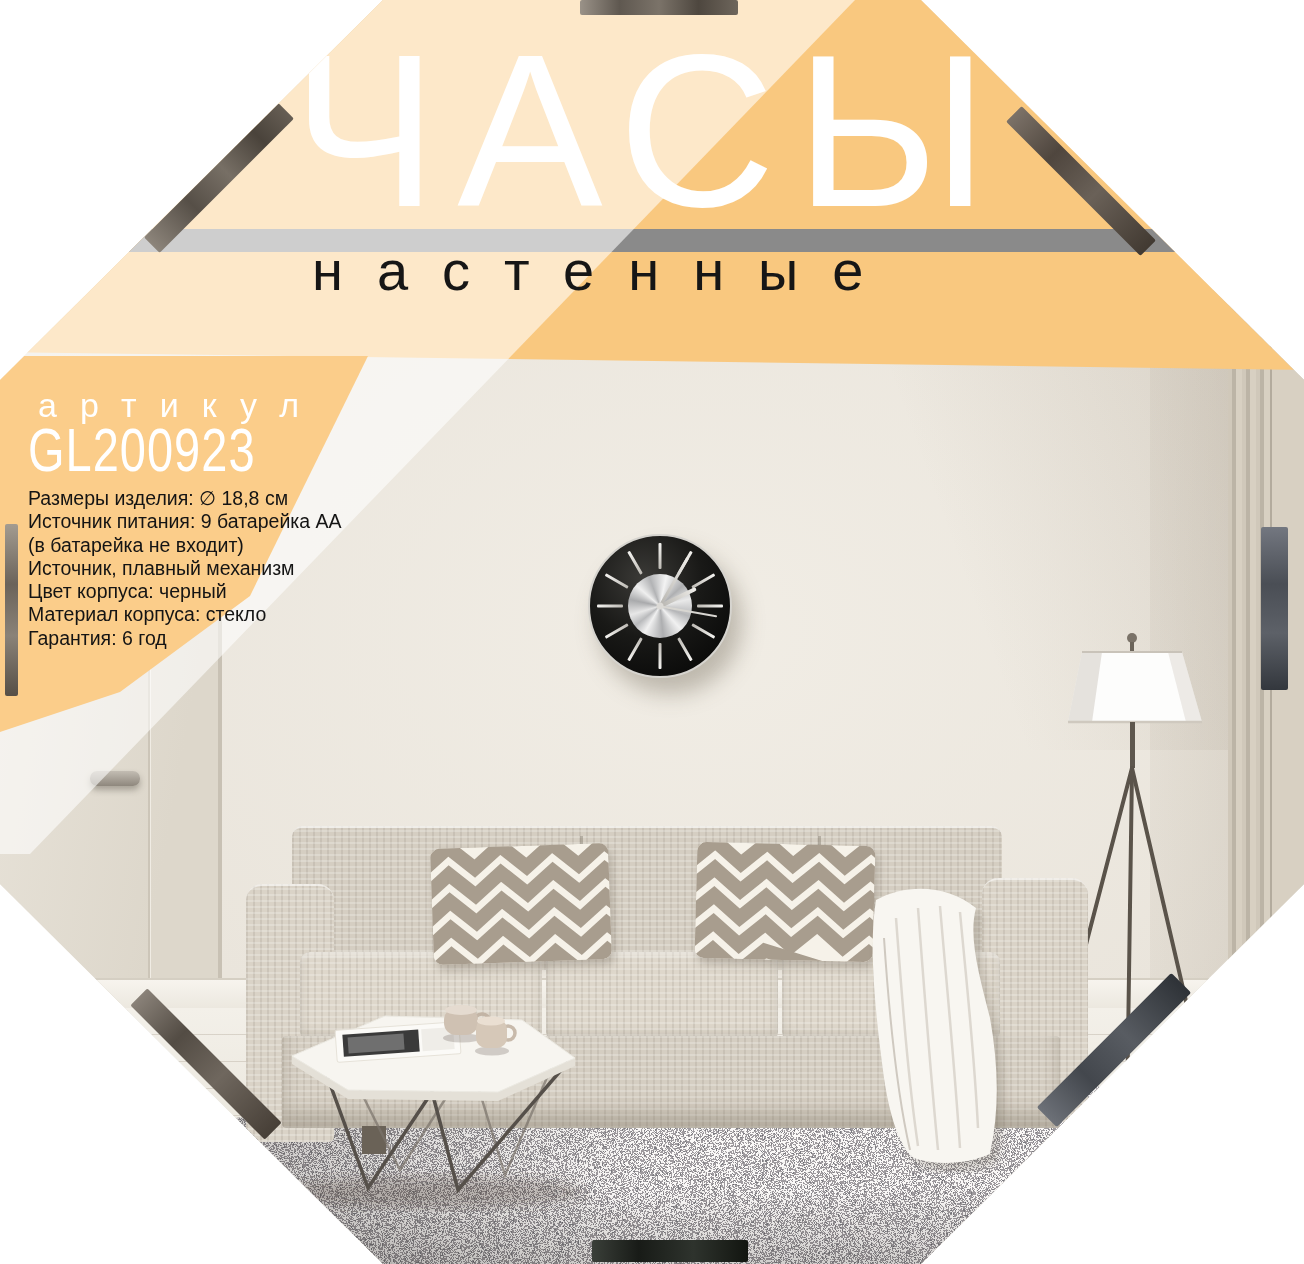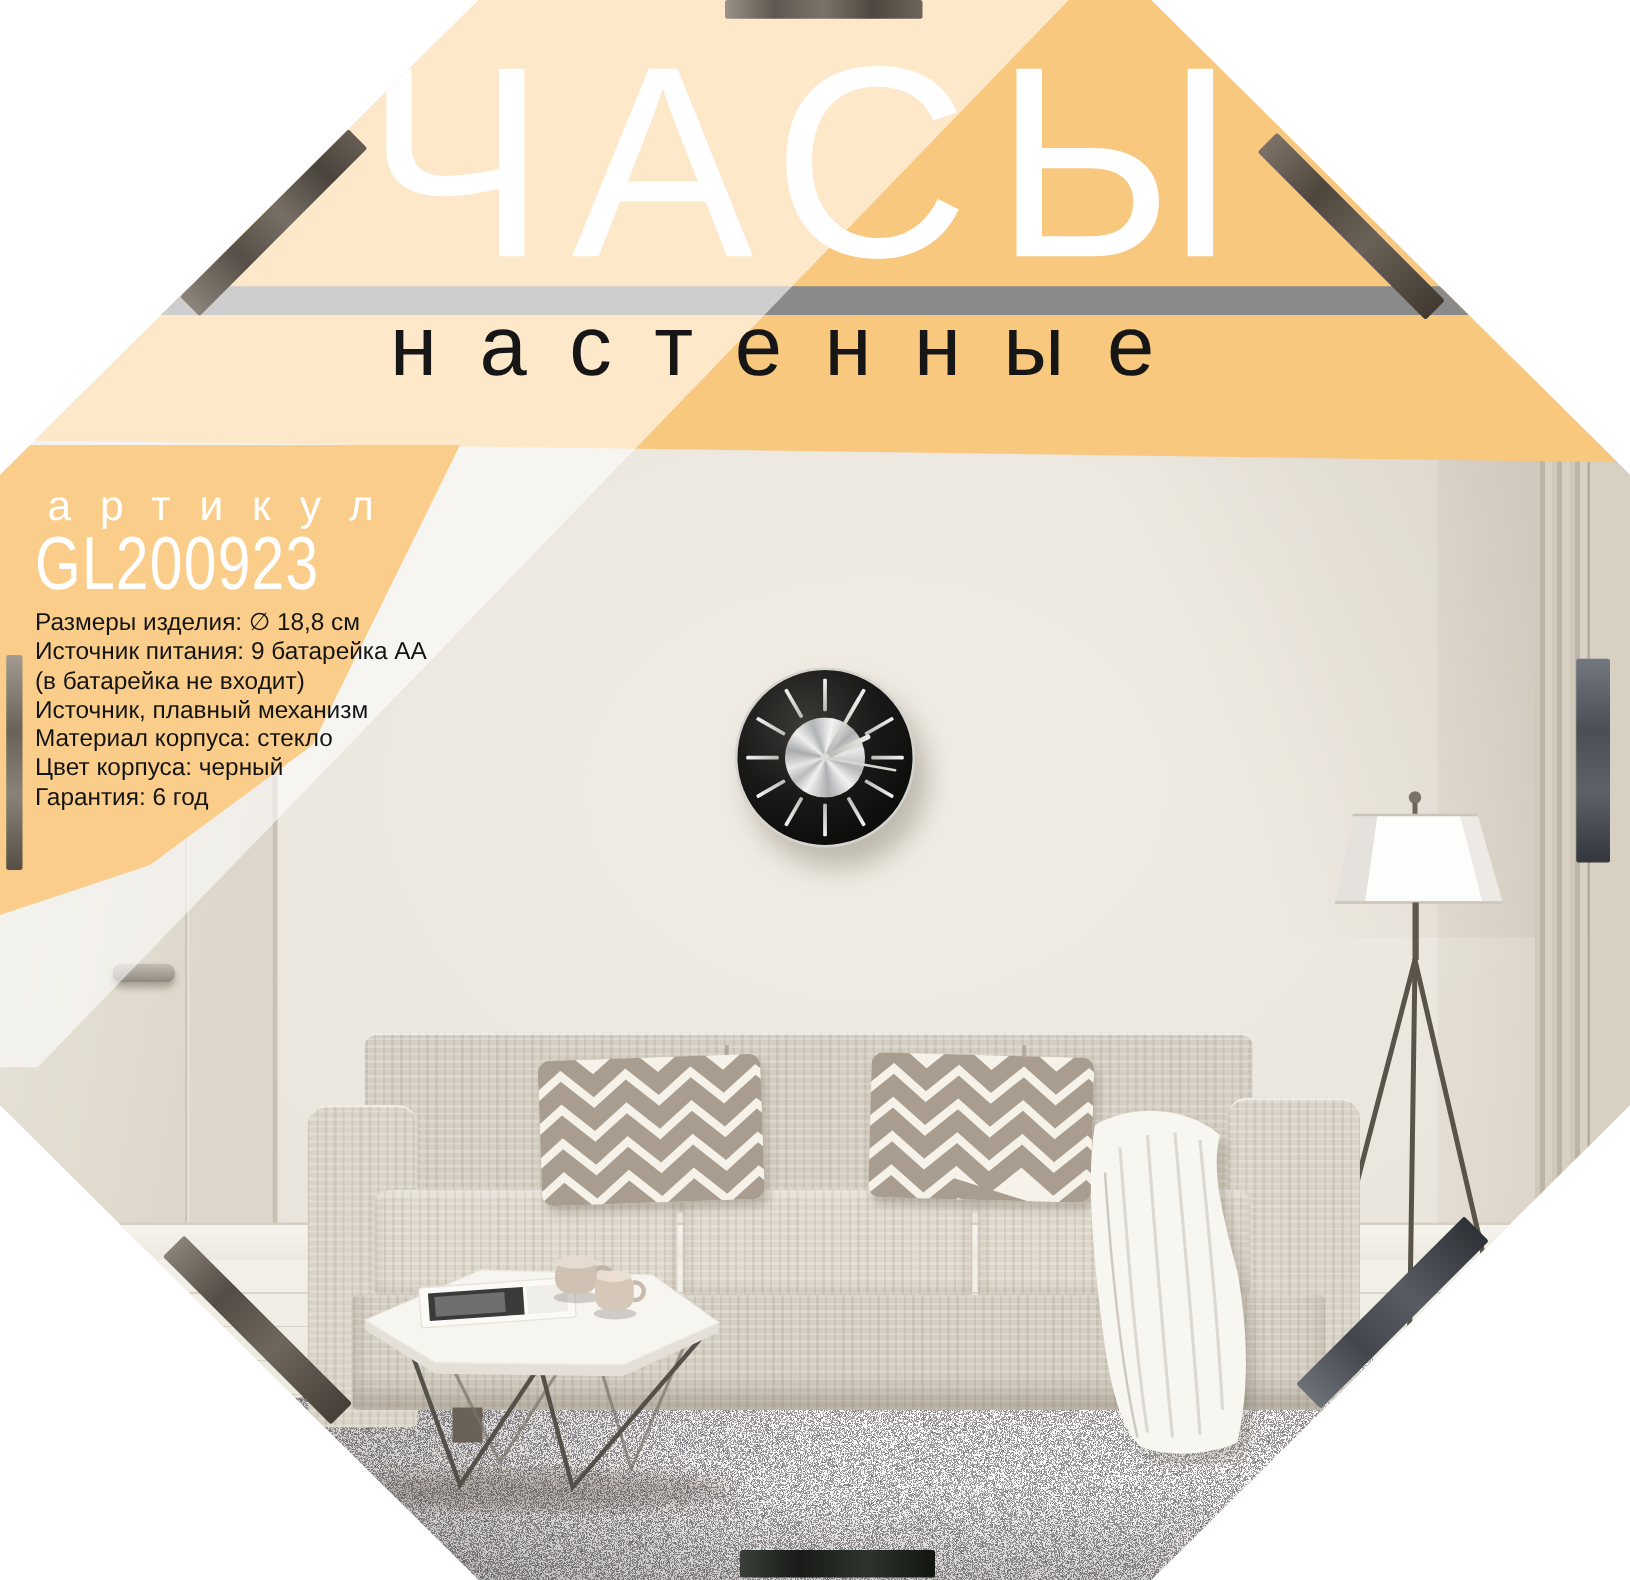--- a/index.html
+++ b/index.html
@@ -85,21 +85,21 @@
   .sofa-shadow{left:248px;top:1062px;width:820px;height:58px;filter:blur(6px);
     background:radial-gradient(50% 50% at 50% 50%, rgba(75,66,55,0.50), rgba(75,66,55,0) 72%);}
 
   
   .band{left:0;top:0;width:1304px;height:372px;background:var(--band-peach,#f9c87f);
     clip-path:polygon(0 0,1304px 0,1304px 370px,0 352px);}
   .stripe{left:0;top:229px;width:1304px;height:23px;background:var(--stripe-gray,#8a8a8a);}
   .diag-overlay{left:0;top:0;width:1304px;height:1264px;background:rgba(255,255,255,0.58);
     clip-path:polygon(0 0,855px 0,30px 854px,0 854px);}
   .title-main{left:292px;top:22px;font-size:218px;line-height:1;letter-spacing:20px;color:#ffffff;font-weight:400;}
-  .title-sub{left:312px;top:243px;font-size:68px;line-height:1;letter-spacing:34px;color:#161616;font-weight:400;}
+  .title-sub{left:312px;top:243px;font-size:56px;line-height:1;letter-spacing:34px;color:#161616;font-weight:400;}
   .artikul-bg{left:0;top:356px;width:380px;height:380px;background:var(--artikul-bg,#fbcd8a);
     clip-path:polygon(16px 0,368px 0,250px 240px,120px 336px,0 376px,0 20px);}
   .artikul-label{left:38px;top:388px;font-size:34px;letter-spacing:23px;line-height:1;color:#ffffff;}
   .artikul-code{left:28px;top:420px;font-size:47px;line-height:1;letter-spacing:1px;color:#ffffff;
     transform:scaleY(1.28);transform-origin:top left;}
   .specs{left:28px;top:487px;width:340px;color:#141414;font-size:19.5px;line-height:23.3px;}
 
   
   .bar{position:absolute;border-radius:2px;}
   .bar-top{left:580px;top:0;width:158px;height:15px;
@@ -300,22 +300,22 @@
 
     <div class="abs artikul-bg"></div>
     <div class="abs artikul-label">артикул</div>
     <div class="abs artikul-code">GL200923</div>
 
     <div class="abs specs">
       <div>Размеры изделия: ∅ 18,8 см</div>
       <div>Источник питания: 9 батарейка АА</div>
       <div>(в батарейка не входит)</div>
       <div>Источник, плавный механизм</div>
+      <div>Цвет корпуса: черный</div>
       <div>Материал корпуса: стекло</div>
-      <div>Цвет корпуса: черный</div>
       <div>Гарантия: 6 год</div>
     </div>
 
     <div class="bar bar-top"></div>
     <div class="bar bar-tl"></div>
     <div class="bar bar-tr"></div>
     <div class="bar bar-left"></div>
     <div class="bar bar-right"></div>
     <div class="bar bar-bl"></div>
     <div class="bar bar-br"></div>

